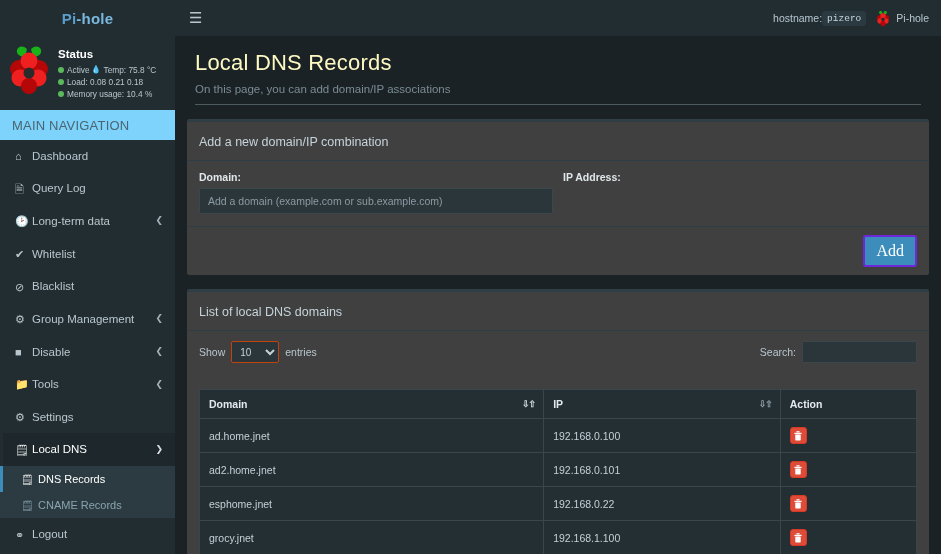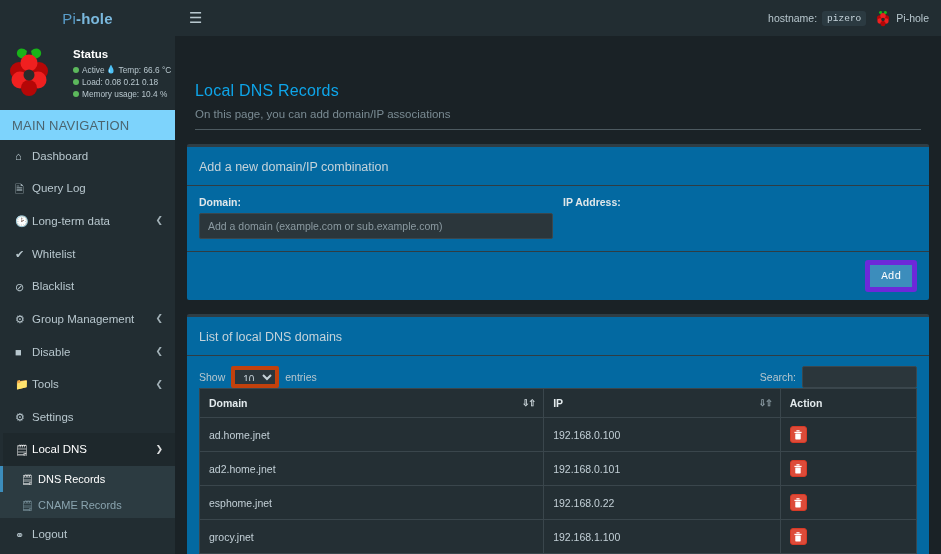--- a/index.html
+++ b/index.html
@@ -18,25 +18,25 @@
     overflow: hidden;
     position: relative;
   }
   .brand {
     height: 36px;
     display: flex; align-items: center; justify-content: center;
     background: #222d32;
   }
   .brand-text { font-size: 15px; color: #3c8dbc; letter-spacing: .2px; }
   .brand-text b { color: #7ab8dd; font-weight: bold; }
-  .brand-text .lite { color: #5a9ecb; font-weight: normal; }
+  .brand-text .lite { color: #5a9ecb; font-weight: bold; }
 
   .status-box {
-    display: flex; padding: 8px 6px 10px 7px; gap: 22px;
-    align-items: center;
+    display: flex; padding: 8px 6px 10px 7px; gap: 7px;
+    align-items: flex-start;
   }
   .rpi-logo { width: 44px; height: 50px; flex: 0 0 44px; margin-top: 1px; }
   .status-info { padding-top: 4px; }
   .status-title {
     color: #fff; font-size: 11.5px; font-weight: bold;
     margin-bottom: 3px; line-height: 1.1;
   }
   .status-line {
     font-size: 8.3px; color: #b8c7ce; line-height: 1.45;
     white-space: nowrap; display: flex; align-items: center; gap: 2px;
@@ -100,46 +100,46 @@
   }
   .hamburger {
     color: #b8c7ce; font-size: 15px; cursor: pointer; line-height: 1;
     font-family: "DejaVu Sans", sans-serif;
   }
   .topbar-right {
     margin-left: auto; display: flex; align-items: center; gap: 10px;
   }
   .hostname-wrap {
     font-size: 10.5px; color: #b8c7ce;
-    display: flex; align-items: center; gap: 5px;
+    display: flex; align-items: center; 
   }
   .hostname-badge {
     background: #2b3a41; color: #c7d5dc;
     font-family: "Liberation Mono", monospace;
     font-size: 9.5px; padding: 2px 5px; border-radius: 3px;
   }
   .user-block {
     display: flex; align-items: center; gap: 6px;
     color: #b8c7ce; font-size: 10.5px; cursor: pointer;
   }
 
   .content { flex: 1; overflow: hidden; padding: 0 12px; }
   .page-head { padding: 14px 8px 0 8px; }
   .page-title {
-    font-size: 16px; color: #0ea5e9; font-weight: normal;
-    letter-spacing: .2px; line-height: 1.15; margin-top: 32px;
+    font-size: 22px; color: #fef9c3; font-weight: normal;
+    letter-spacing: .2px; line-height: 1.15;
   }
   .page-sub {
     font-size: 11.5px; color: #7a8b93;
     margin-top: 8px; padding-bottom: 9px;
     border-bottom: 1px solid #4d5a60;
   }
 
   .box {
-    background: #0369a1; border-top: 3px solid #2f3d44;
+    background: #404040; border-top: 3px solid #2f3d44;
     margin-top: 14px; border-radius: 2px;
   }
   .box-header {
     padding: 10px 12px; border-bottom: 1px solid #2f3d44;
   }
   .box-title { font-size: 12.5px; color: #c5d3da; font-weight: normal; }
   .box-body { padding: 10px 12px 12px; }
 
   .form-row { display: flex; gap: 10px; }
   .form-col { flex: 1; }
@@ -154,35 +154,35 @@
     font-size: 10.5px; padding: 0 8px;
     font-family: "Liberation Sans", sans-serif;
   }
   .form-input::placeholder { color: #8b9aa1; }
 
   .box-footer {
     border-top: 1px solid #2f3d44; padding: 8px 12px;
     display: flex; justify-content: flex-end;
   }
   .btn-add {
-    background: #3c8dbc; border: 5px solid #6d28d9;
-    color: #fff; font-size: 11px; padding: 5px 11px;
+    background: #3c8dbc; border: 2px solid #6d28d9;
+    color: #fff; font-size: 16px; padding: 5px 11px;
     border-radius: 3px; cursor: pointer;
-    font-family: Liberation Mono, monospace;
+    font-family: Liberation Serif, serif;
   }
 
   .table-controls {
-    display: flex; align-items: center; margin-bottom: 0;
+    display: flex; align-items: center; margin-bottom: 26px;
   }
   .len-ctrl {
     display: flex; align-items: center; gap: 6px;
     font-size: 10.5px; color: #b8c7ce;
   }
   .len-select {
-    background: #2b363b; border: 4px solid #c2410c; color: #c6d2d8;
+    background: #2b363b; border: 1px solid #c2410c; color: #c6d2d8;
     font-size: 10px; padding: 3px 4px; border-radius: 2px;
     height: 22px; width: 48px; cursor: pointer;
     font-family: "Liberation Sans", sans-serif;
   }
   .search-ctrl {
     margin-left: auto; display: flex; align-items: center; gap: 6px;
     font-size: 10.5px; color: #b8c7ce;
   }
   .search-input {
     background: #2b363b; border: 1px solid #3b474d; color: #c6d2d8;
@@ -240,21 +240,21 @@
         <circle cx="31" cy="33" r="8.5" fill="#f02020"></circle>
         <circle cx="22" cy="41" r="8" fill="#b50707"></circle>
         <circle cx="22" cy="28" r="5.5" fill="#2b2b2b"></circle>
       </svg>
       <div class="status-info">
         <div class="status-title">Status</div>
         <div class="status-line">
           <span class="dot"></span>
           <span>Active</span>
           <span class="temp-ico">💧</span>
-          <span>Temp: 66.6 °C</span>
+          <span>Temp: 75.8 °C</span>
         </div>
         <div class="status-line">
           <span class="dot"></span>
           <span>Load: 0.08  0.21  0.18</span>
         </div>
         <div class="status-line">
           <span class="dot"></span>
           <span>Memory usage:  10.4 %</span>
         </div>
       </div>

